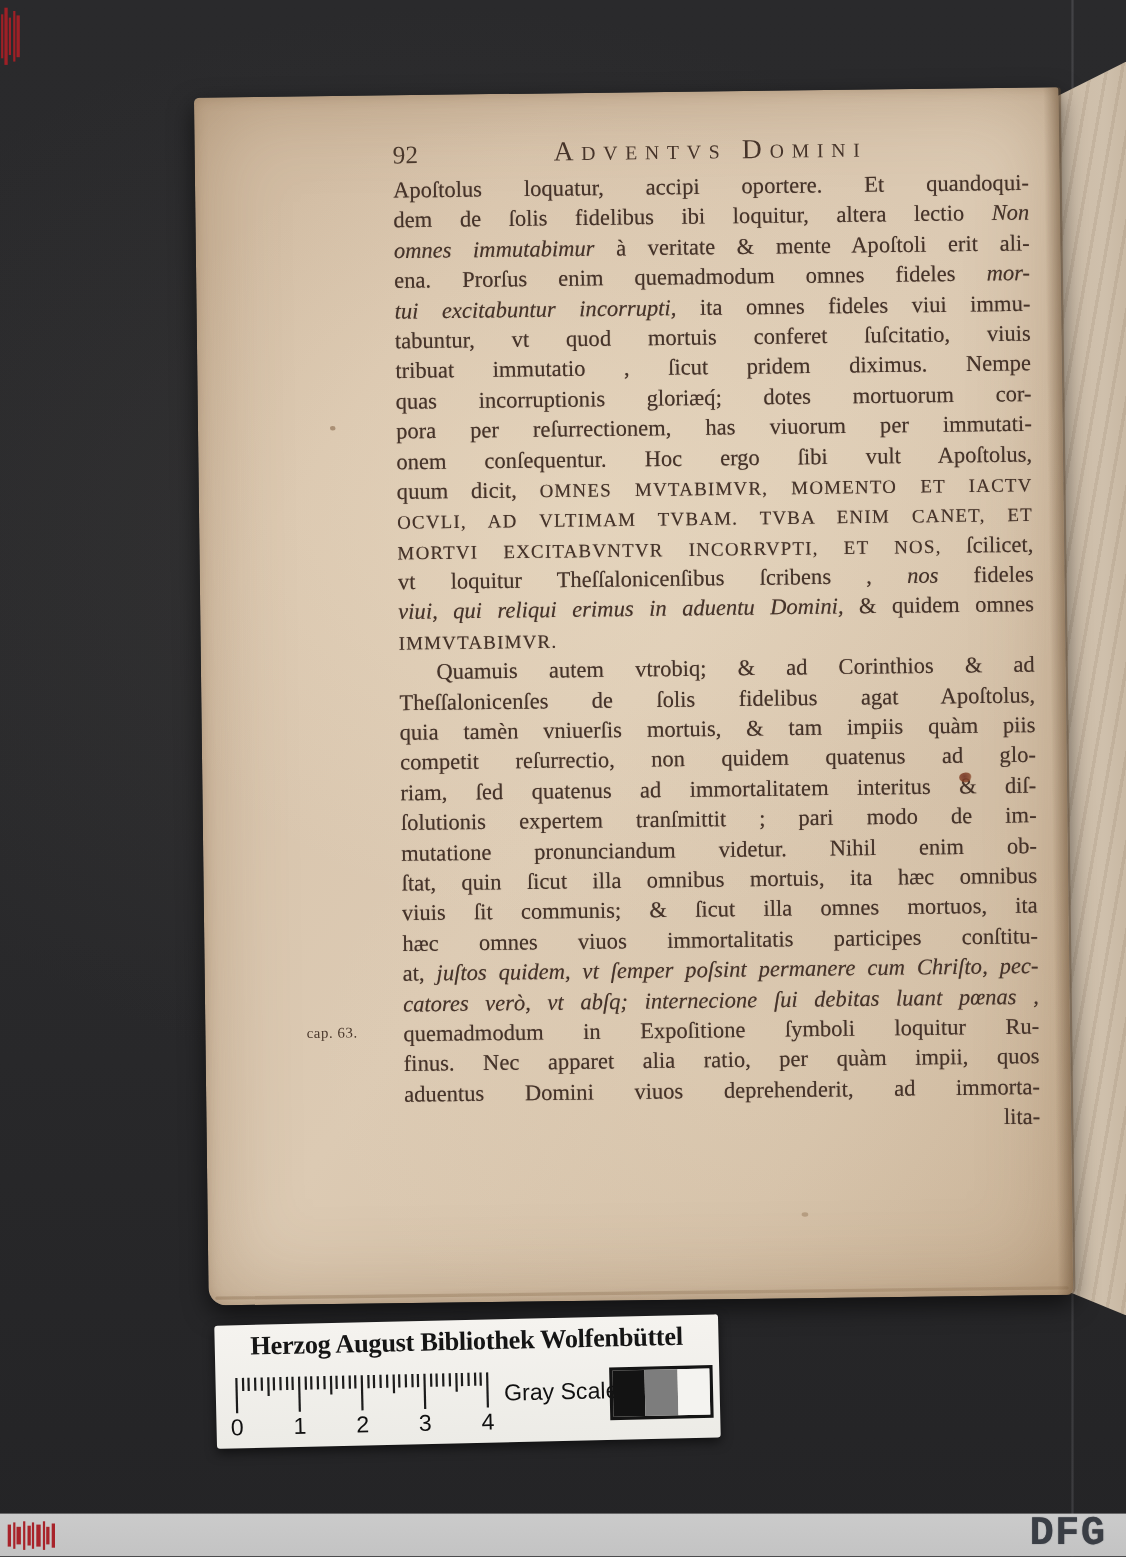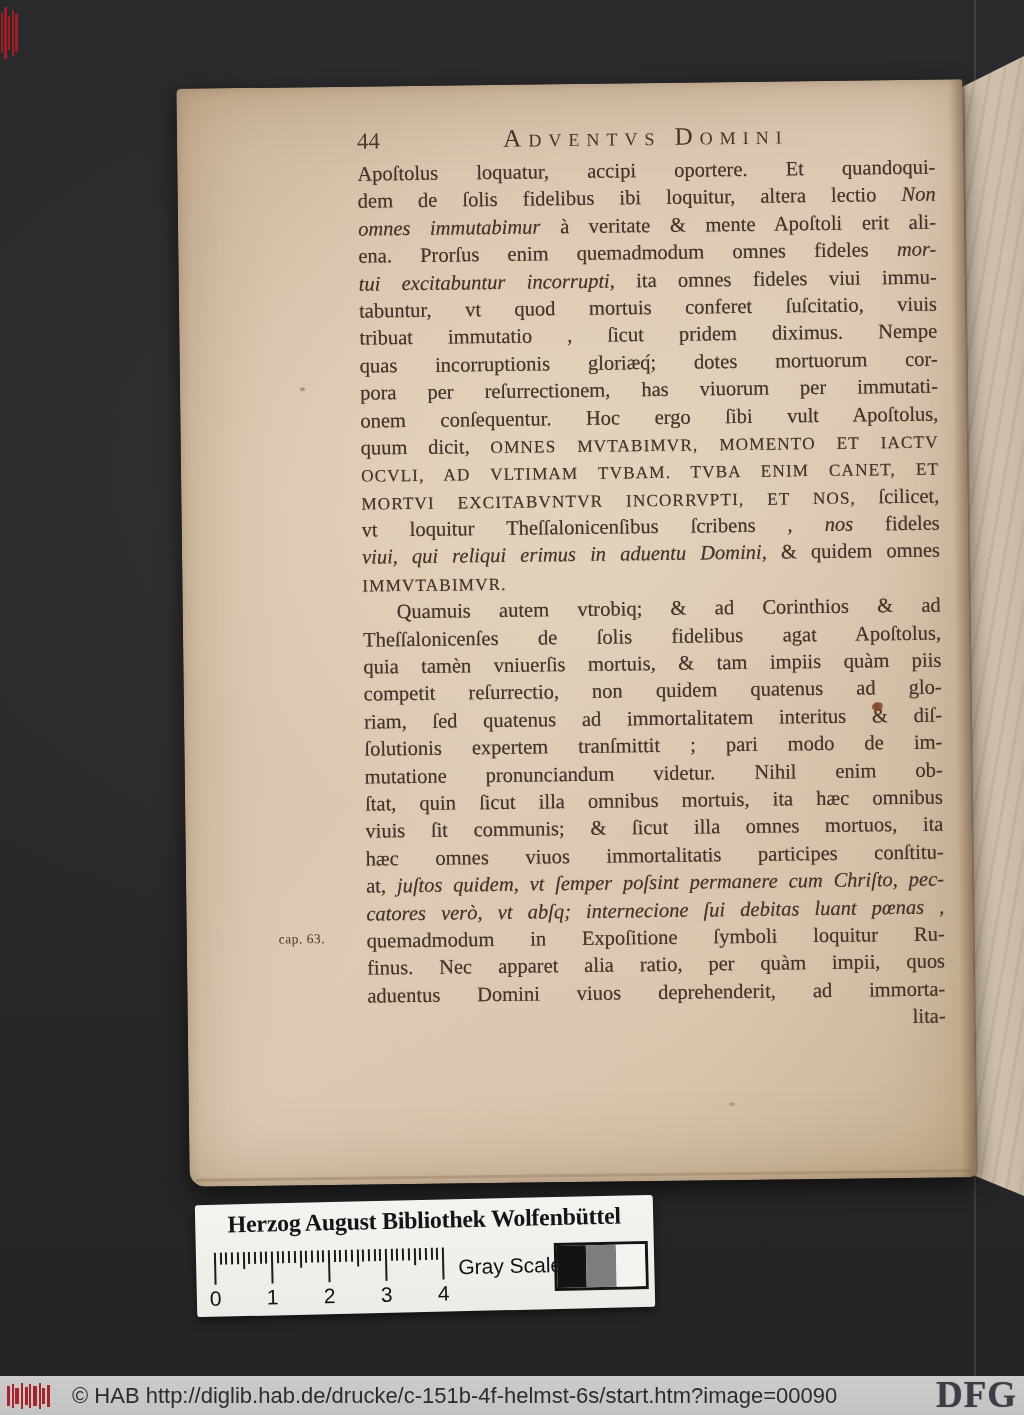--- a/index.html
+++ b/index.html
@@ -79,21 +79,21 @@
   .gcell{flex:1;}
   
   .bottom-bar{position:absolute;left:0;top:1376px;width:1024px;height:39px;
     background:linear-gradient(180deg,#cbcbcb,#c3c3c3);}
   .footer-barcode{position:absolute;left:7px;top:1382px;height:28px;display:flex;align-items:center;}
   .corner-barcode{position:absolute;left:1px;top:5px;height:56px;display:flex;align-items:center;}
   .bcbar{flex:0 0 auto;}
   .credit-text{position:absolute;left:72px;top:1376px;height:39px;line-height:39px;
     font-family:"Liberation Sans","DejaVu Sans",sans-serif;font-size:22px;color:#2c2c2c;}
   .dfg-logo{position:absolute;left:936px;top:1374px;height:42px;line-height:42px;
-    font-family:Liberation Serif, serif;font-weight:bold;font-size:37px;
+    font-family:Liberation Mono, monospace;font-weight:bold;font-size:37px;
     letter-spacing:1px;color:#3a3e45;text-shadow:0 0 1px rgba(40,44,50,.6);}
 </style>
 </head>
 <body>
 
 <div class="scene">
 
   <div class="glass-line"></div>
 
   <div class="corner-barcode">
@@ -101,21 +101,21 @@
       <div class="bcbar" style="width: 3px; height: 52px; margin-right: 1px; background: rgb(158, 32, 38);"></div>
       <div class="bcbar" style="width: 2px; height: 34px; margin-right: 2px; background: rgb(158, 32, 38);"></div>
       <div class="bcbar" style="width: 2px; height: 46px; margin-right: 1px; background: rgb(158, 32, 38);"></div>
       <div class="bcbar" style="width: 3px; height: 38px; margin-right: 0px; background: rgb(158, 32, 38);"></div>
     </div>
 
   <div class="facing-strip"></div>
 
   <div class="page">
     <div class="page-header">
-      <span class="page-num">44</span>
+      <span class="page-num">92</span>
       <span class="running-title">Adventvs Domini</span>
     </div>
     <div class="text-block">
         <div class="line"><span class="s-r">Apoſtolus loquatur, accipi oportere.  Et quandoqui-</span></div>
         <div class="line"><span class="s-r">dem de ſolis fidelibus ibi loquitur, altera lectio </span><span class="s-i">Non</span></div>
         <div class="line"><span class="s-i">omnes immutabimur </span><span class="s-r">à veritate &amp; mente Apoſtoli erit ali-</span></div>
         <div class="line"><span class="s-r">ena.  Prorſus enim quemadmodum omnes fideles </span><span class="s-i">mor-</span></div>
         <div class="line"><span class="s-i">tui excitabuntur incorrupti,</span><span class="s-r"> ita omnes fideles viui immu-</span></div>
         <div class="line"><span class="s-r">tabuntur, vt quod mortuis conferet ſuſcitatio, viuis</span></div>
         <div class="line"><span class="s-r">tribuat immutatio , ſicut pridem diximus.  Nempe</span></div>
@@ -217,16 +217,15 @@
       <div class="bcbar" style="width: 2px; height: 24px; margin-right: 1px; background: rgb(168, 35, 42);"></div>
       <div class="bcbar" style="width: 4px; height: 16px; margin-right: 2px; background: rgb(168, 35, 42);"></div>
       <div class="bcbar" style="width: 2px; height: 26px; margin-right: 2px; background: rgb(168, 35, 42);"></div>
       <div class="bcbar" style="width: 3px; height: 18px; margin-right: 1px; background: rgb(168, 35, 42);"></div>
       <div class="bcbar" style="width: 2px; height: 24px; margin-right: 2px; background: rgb(168, 35, 42);"></div>
       <div class="bcbar" style="width: 4px; height: 20px; margin-right: 2px; background: rgb(168, 35, 42);"></div>
       <div class="bcbar" style="width: 2px; height: 26px; margin-right: 1px; background: rgb(168, 35, 42);"></div>
       <div class="bcbar" style="width: 3px; height: 16px; margin-right: 2px; background: rgb(168, 35, 42);"></div>
       <div class="bcbar" style="width: 3px; height: 22px; margin-right: 0px; background: rgb(168, 35, 42);"></div>
     </div>
-  <div class="credit-text">© HAB http://diglib.hab.de/drucke/c-151b-4f-helmst-6s/start.htm?image=00090</div>
   <div class="dfg-logo">DFG</div>
 
 </div>
 
 </body></html>

